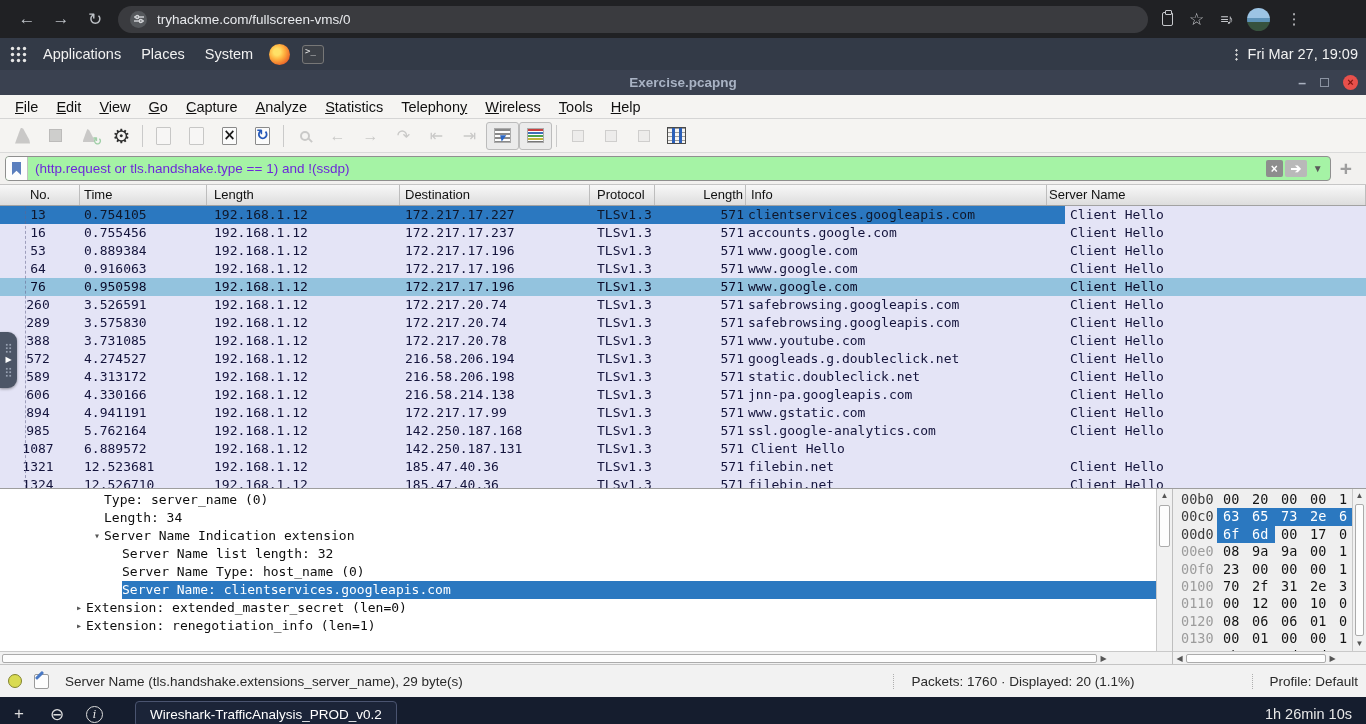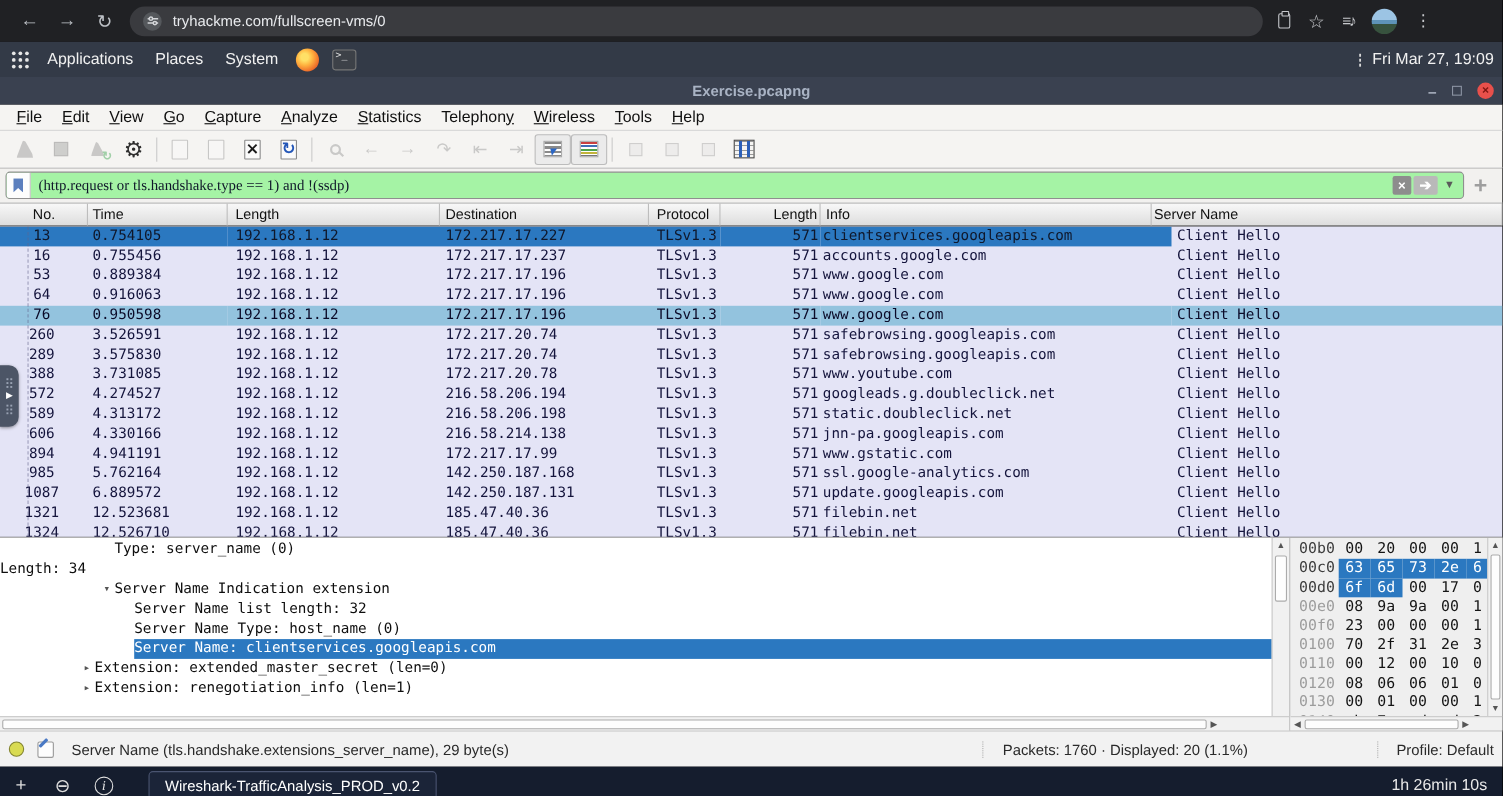--- a/index.html
+++ b/index.html
@@ -63,21 +63,21 @@
   .i-zsq{display:inline-block;width:12px;height:12px;border:1px solid #9C9C9C;background:#E3E3E3}
   .i-cols{display:inline-block;width:19px;height:17px;border:1px solid #4A4A4A;background:
     linear-gradient(to right,transparent 0 4px,#2B5FB8 4px 7px,transparent 7px 11px,#2B5FB8 11px 14px,transparent 14px),
     repeating-linear-gradient(to bottom,#9A9A9A 0 1px,transparent 1px 4px)}
 
   
   .filterbar{height:32px;background:#F2F1EF;border-bottom:1px solid #C6C6C6;display:flex;align-items:center;padding:0 5px}
   .filter-field{flex:1;height:25px;background:#A5F3A5;border:1px solid #8F8F8F;border-radius:4px;display:flex;align-items:center;overflow:hidden}
   .fbook{width:22px;height:23px;background:#FDFDFD;border-right:1px solid #C0C0C0;display:flex;align-items:center;justify-content:center}
   .fbook i{display:block;width:9px;height:13px;background:#5B7FBE;clip-path:polygon(0 0,100% 0,100% 100%,50% 68%,0 100%)}
-  .ftext{padding:0 7px;font-family:Liberation Serif, serif;font-size:13.5px;color:#0f172a;white-space:nowrap}
+  .ftext{padding:0 7px;font-family:Liberation Sans, sans-serif;font-size:13.5px;color:#6d28d9;white-space:nowrap}
   .fctl{display:flex;align-items:center;margin-left:auto;gap:2px;padding-right:3px}
   .fx{width:17px;height:17px;background:#8D8D8D;border-radius:2px;color:#FFF;font-size:12px;font-weight:bold;display:flex;align-items:center;justify-content:center}
   .fgo{width:22px;height:17px;background:#B9B9B9;border-radius:2px;color:#FFF;font-size:13px;font-weight:bold;display:flex;align-items:center;justify-content:center}
   .fcaret{color:#5A5A5A;font-size:10px;padding:0 4px}
   .fplus{color:#9E9E9E;font-size:21px;padding:0 9px;font-weight:bold}
 
   
   .plheader{height:21px;display:flex;background:linear-gradient(#F8F8F8,#DDDDDD);border-bottom:1px solid #A2A2A2;font-size:13px;color:#111}
   .hcell{padding:2px 5px;border-right:1px solid #BDBDBD;white-space:nowrap;overflow:hidden}
   .plist{height:282px;background:#E4E4F6;position:relative;overflow:hidden;font-family:"DejaVu Sans Mono",monospace;font-size:13px}
@@ -437,21 +437,20 @@
       <span class="pcell c6">ssl.google-analytics.com</span>
       <span class="pcell c7">Client Hello</span>
     </div>
     <div class="prow">
       <span class="pcell c0">1087</span>
       <span class="pcell c1">6.889572</span>
       <span class="pcell c2">192.168.1.12</span>
       <span class="pcell c3">142.250.187.131</span>
       <span class="pcell c4">TLSv1.3</span>
       <span class="pcell c5">571</span>
-      <span class="pcell c6">update.googleapis.com</span>
       <span class="pcell c7">Client Hello</span>
     </div>
     <div class="prow">
       <span class="pcell c0">1321</span>
       <span class="pcell c1">12.523681</span>
       <span class="pcell c2">192.168.1.12</span>
       <span class="pcell c3">185.47.40.36</span>
       <span class="pcell c4">TLSv1.3</span>
       <span class="pcell c5">571</span>
       <span class="pcell c6">filebin.net</span>
@@ -472,21 +471,21 @@
 <div class="drawer">
   <span class="grip"></span>
   <span class="arr">▶</span>
   <span class="grip"></span>
 </div>
 
 <div class="split">
   <div class="details">
     <div class="dlines">
         <div class="dline" style="padding-left: 104px;"><span class="dtext">Type: server_name (0)</span></div>
-        <div class="dline" style=" align-items: center;"><span class="dtext">Length: 34</span></div>
+        <div class="dline" style="padding-left: 104px; align-items: center;"><span class="dtext">Length: 34</span></div>
         <div class="dline" style="padding-left: 90px;"><span class="darr">▾</span><span class="dtext">Server Name Indication extension</span></div>
         <div class="dline" style="padding-left: 122px;"><span class="dtext">Server Name list length: 32</span></div>
         <div class="dline" style="padding-left: 122px;"><span class="dtext">Server Name Type: host_name (0)</span></div>
         <div class="dline sel" style="padding-left: 122px;"><span class="dtext">Server Name: clientservices.googleapis.com</span></div>
         <div class="dline" style="padding-left: 72px;"><span class="darr">▸</span><span class="dtext">Extension: extended_master_secret (len=0)</span></div>
         <div class="dline" style="padding-left: 72px;"><span class="darr">▸</span><span class="dtext">Extension: renegotiation_info (len=1)</span></div>
       </div>
     <div class="vscroll">
       <div class="sarr">▲</div>
       <div class="thumb" style="top:16px;height:42px"></div>

